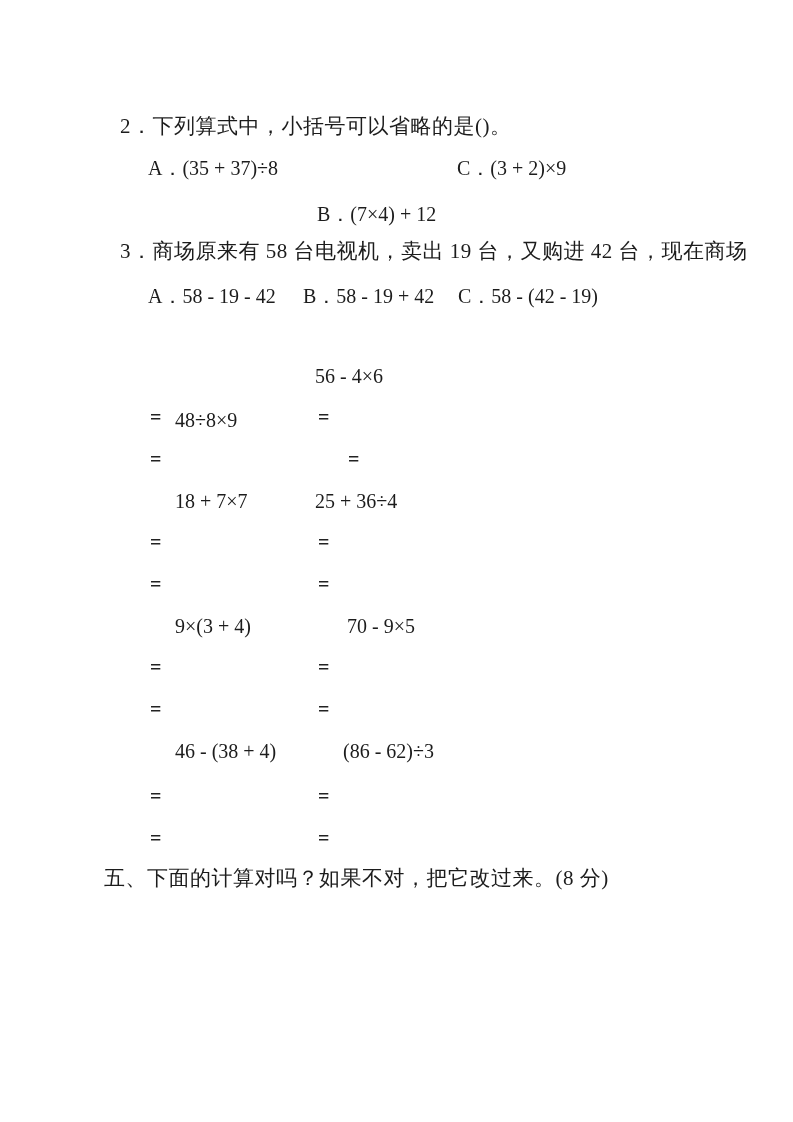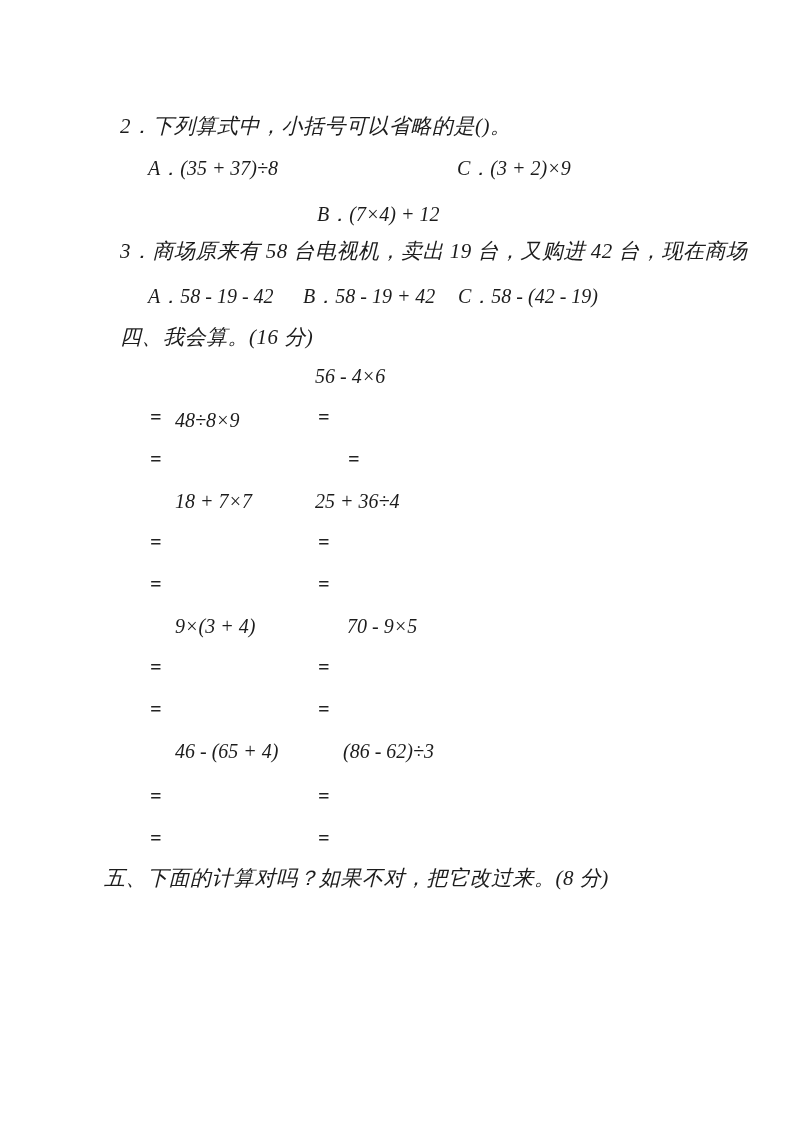--- a/index.html
+++ b/index.html
@@ -7,21 +7,20 @@
     background: #ffffff;
     font-family: "Liberation Serif", "DejaVu Sans", sans-serif;
   }
   .page {
     position: relative;
     width: 793px;
     height: 952px;
     background: #ffffff;
     color: #1c1c1c;
     overflow: hidden;
-    font-style: italic;
   }
   .abs { position: absolute; white-space: nowrap; }
   .cn {
     font-size: 21px;
     letter-spacing: 0.5px;
     color: #1c1c1c;
   }
   .expr {
     font-family: "Liberation Serif", serif;
     font-size: 20px;
@@ -42,21 +41,20 @@
   <div class="abs cn" style="left:120px; top:112px;">2．下列算式中，小括号可以省略的是()。</div>
   <div class="abs expr" style="left:148px; top:155px;">A．(35 + 37)÷8</div>
   <div class="abs expr" style="left:317px; top:155px;margin-top:46px;">B．(7×4) + 12</div>
   <div class="abs expr" style="left:457px; top:155px;">C．(3 + 2)×9</div>
 
   <div class="abs cn" style="left:120px; top:201px;margin-top:36px;">3．商场原来有 58 台电视机，卖出 19 台，又购进 42 台，现在商场</div>
   <div class="abs expr" style="left:148px; top:283px;">A．58 - 19 - 42</div>
   <div class="abs expr" style="left:303px; top:283px;">B．58 - 19 + 42</div>
   <div class="abs expr" style="left:458px; top:283px;">C．58 - (42 - 19)</div>
 
-  <div class="abs cn" style="left:120px; top:323px;">四、我会算。(16 分)</div>
 
   <div class="abs expr" style="left:175px; top:365px;margin-top:44px;">48÷8×9</div>
   <div class="abs expr" style="left:315px; top:365px;">56 - 4×6</div>
   <div class="abs eq" style="left:150px; top:406px;">=</div>
   <div class="abs eq" style="left:318px; top:406px;">=</div>
   <div class="abs eq" style="left:150px; top:448px;">=</div>
   <div class="abs eq" style="left:348px; top:448px;">=</div>
 
   <div class="abs expr" style="left:175px; top:490px;">18 + 7×7</div>
   <div class="abs expr" style="left:315px; top:490px;">25 + 36÷4</div>
@@ -65,21 +63,21 @@
   <div class="abs eq" style="left:150px; top:573px;">=</div>
   <div class="abs eq" style="left:318px; top:573px;">=</div>
 
   <div class="abs expr" style="left:175px; top:615px;">9×(3 + 4)</div>
   <div class="abs expr" style="left:315px; top:615px;margin-left:32px;">70 - 9×5</div>
   <div class="abs eq" style="left:150px; top:656px;">=</div>
   <div class="abs eq" style="left:318px; top:656px;">=</div>
   <div class="abs eq" style="left:150px; top:698px;">=</div>
   <div class="abs eq" style="left:318px; top:698px;">=</div>
 
-  <div class="abs expr" style="left:175px; top:740px;">46 - (65 + 4)</div>
+  <div class="abs expr" style="left:175px; top:740px;">46 - (38 + 4)</div>
   <div class="abs expr" style="left:343px; top:740px;">(86 - 62)÷3</div>
   <div class="abs eq" style="left:150px; top:785px;">=</div>
   <div class="abs eq" style="left:318px; top:785px;">=</div>
   <div class="abs eq" style="left:150px; top:827px;">=</div>
   <div class="abs eq" style="left:318px; top:827px;">=</div>
 
   <div class="abs cn" style="left:104px; top:864px;">五、下面的计算对吗？如果不对，把它改过来。(8 分)</div>
 
 </div>
 

